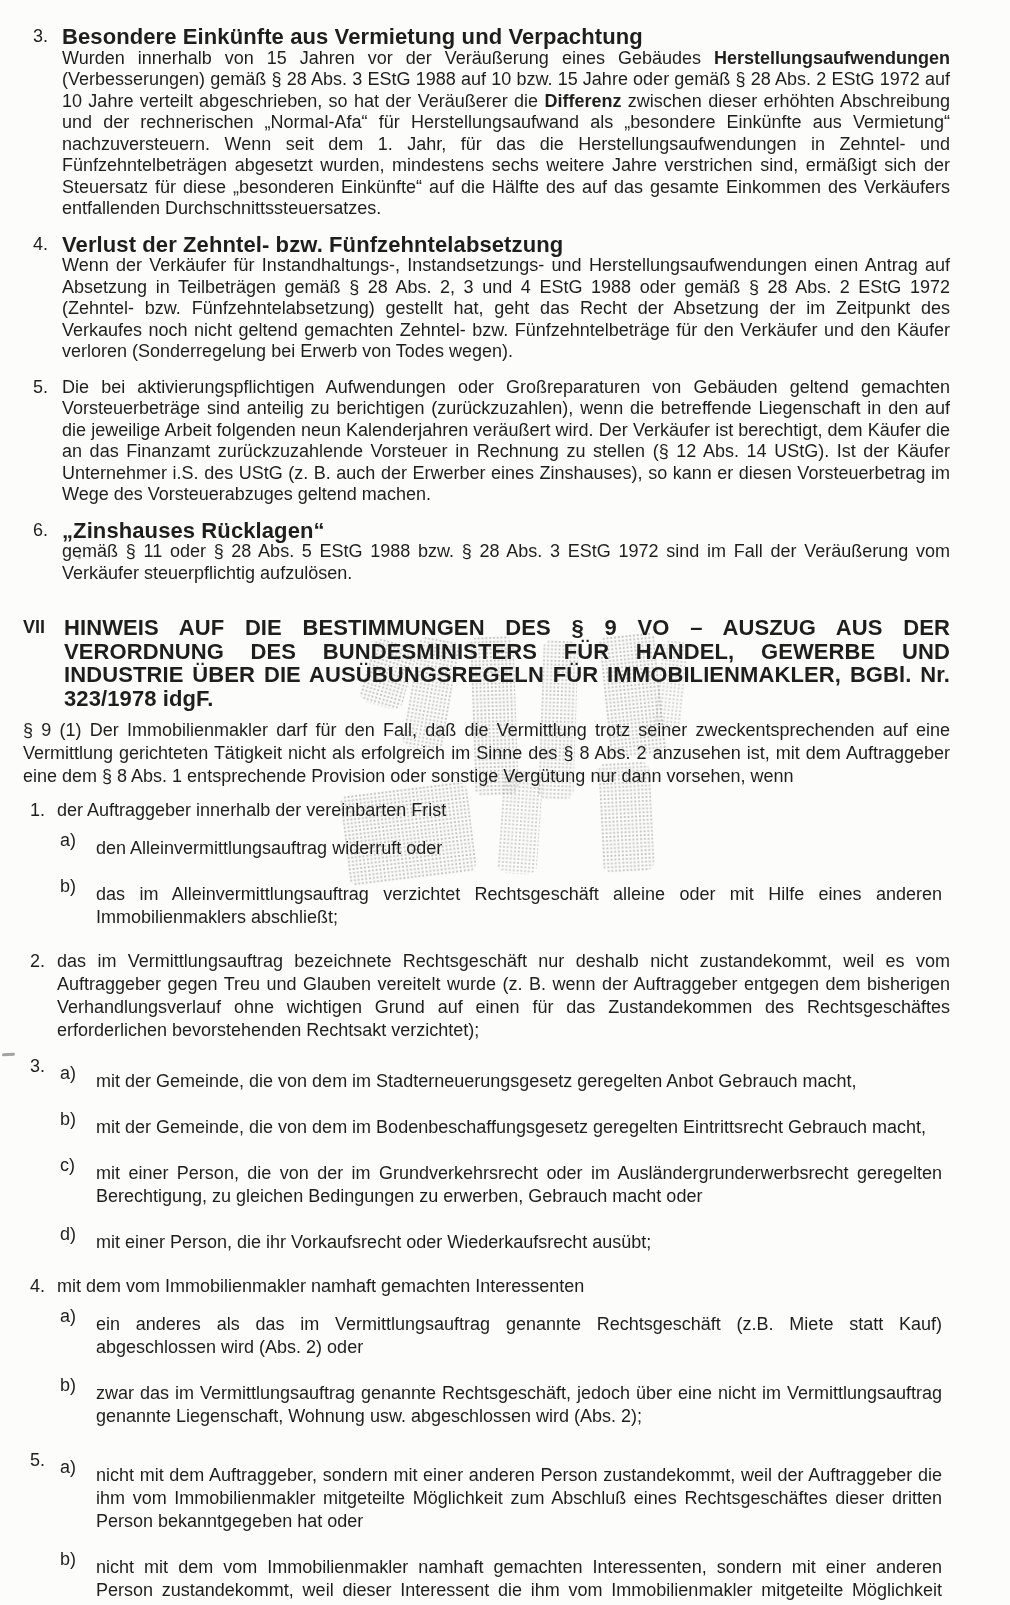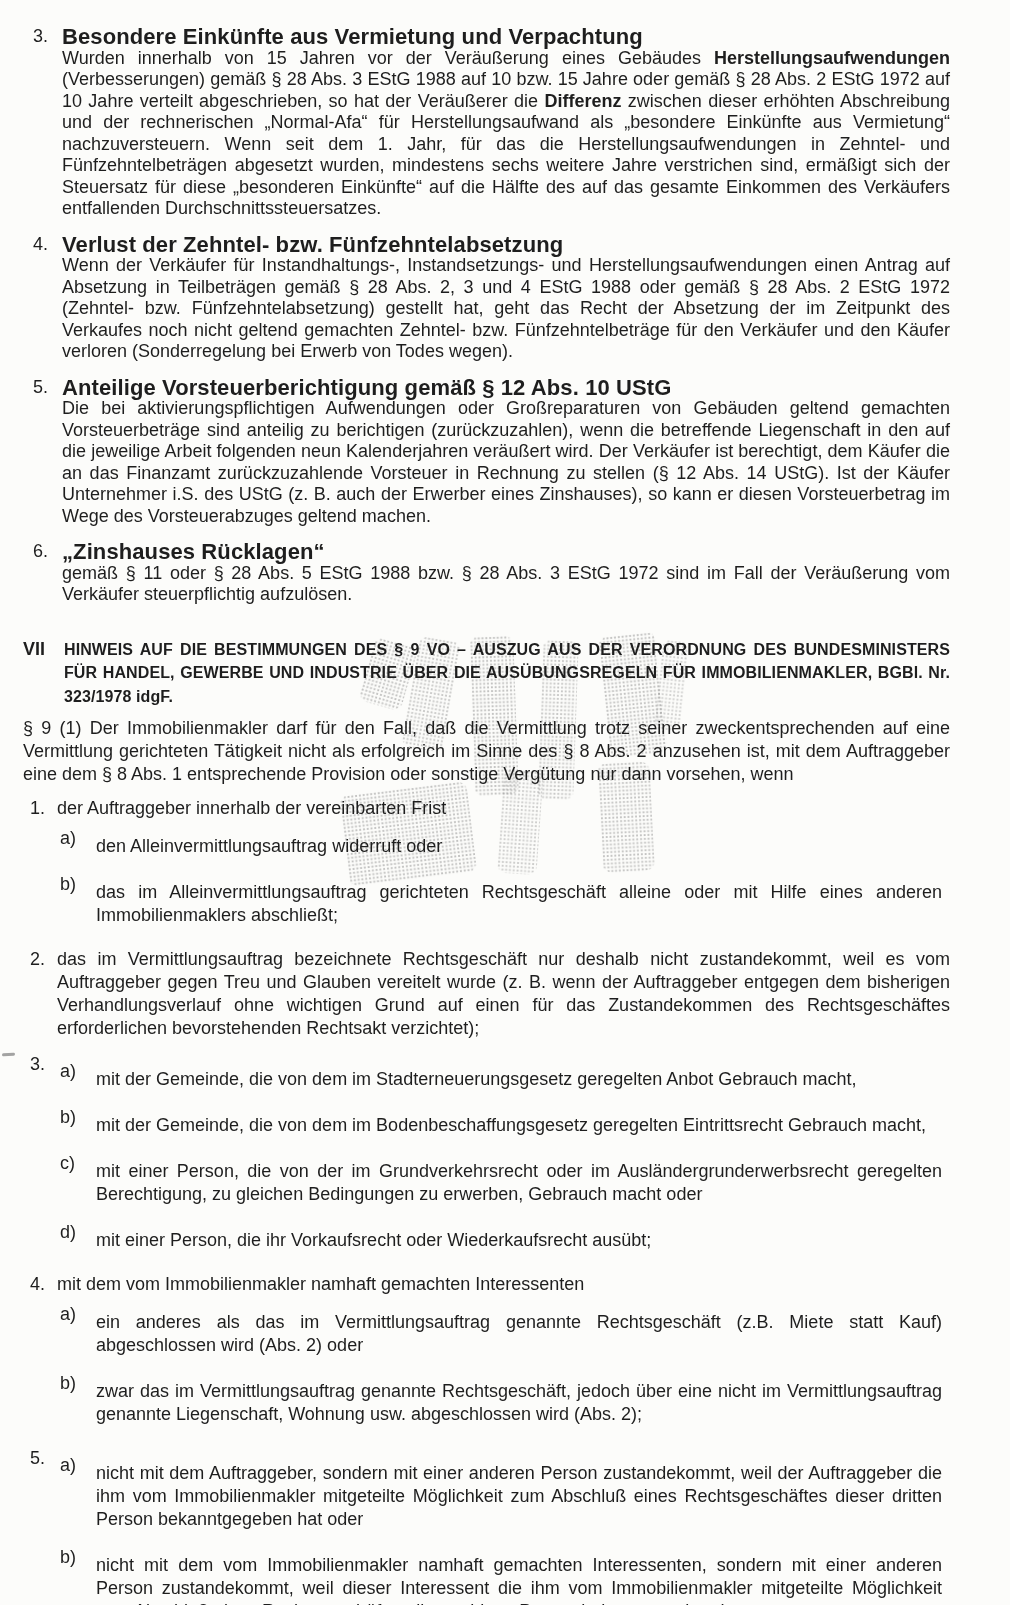--- a/index.html
+++ b/index.html
@@ -51,21 +51,21 @@
   .tnum { flex: none; width: 29px; }
   .tcontent { flex: 1; min-width: 0; }
   .tcontent h3 { margin: 0; font-size: 22px; font-weight: 700; letter-spacing: .1px; }
   .tcontent p { margin: 0; text-align: justify; }
   .tcontent p b { font-weight: 700; }
 
   
   .vii-section { position: relative; z-index: 1; margin-top: 32px; }
   .vii-head { display: flex; font-weight: 700; line-height: 23.5px; justify-content: space-between; }
   .vii-num { flex: none; width: 41px; }
-  .vii-title { flex: 1; margin: 0; font-size: 16px; letter-spacing: .1px; text-align: justify; font-weight: 700; }
+  .vii-title { flex: 1; margin: 0; font-size: 22px; letter-spacing: .1px; text-align: justify; font-weight: 700; }
   .intro { margin: 9px 0 11px; text-align: justify; line-height: 23px; }
 
   .litem { display: flex; margin: 0 0 13px; line-height: 23px; }
   .lnum { flex: none; width: 27px; margin-left: 7px; }
   .lcontent { flex: 1; min-width: 0; }
   .itext { margin: 0; text-align: justify; }
   .sub { display: flex; margin-top: 7px; margin-left: 3px; }
   .sletter { flex: none; width: 28px; }
   .stext { flex: 1; margin: 8px; text-align: justify; min-width: 0; }
 </style>
@@ -103,21 +103,20 @@
       <div class="tnum">4.</div>
       <div class="tcontent">
         <h3>Verlust der Zehntel- bzw. Fünfzehntelabsetzung</h3>
         <p>Wenn der Verkäufer für Instandhaltungs-, Instandsetzungs- und Herstellungsaufwendungen einen Antrag auf Absetzung in Teilbeträgen gemäß § 28 Abs. 2, 3 und 4 EStG 1988 oder gemäß § 28 Abs. 2 EStG 1972 (Zehntel- bzw. Fünfzehntelabsetzung) gestellt hat, geht das Recht der Absetzung der im Zeitpunkt des Verkaufes noch nicht geltend gemachten Zehntel- bzw. Fünfzehntelbeträge für den Verkäufer und den Käufer verloren (Sonderregelung bei Erwerb von Todes wegen).</p>
       </div>
     </div>
 
     <div class="titem">
       <div class="tnum">5.</div>
       <div class="tcontent">
-        <h3>Anteilige Vorsteuerberichtigung gemäß § 12 Abs. 10 UStG</h3>
         <p>Die bei aktivierungspflichtigen Aufwendungen oder Großreparaturen von Gebäuden geltend gemachten Vorsteuerbeträge sind anteilig zu berichtigen (zurückzuzahlen), wenn die betreffende Liegenschaft in den auf die jeweilige Arbeit folgenden neun Kalenderjahren veräußert wird. Der Verkäufer ist berechtigt, dem Käufer die an das Finanzamt zurückzuzahlende Vorsteuer in Rechnung zu stellen (§ 12 Abs. 14 UStG). Ist der Käufer Unternehmer i.S. des UStG (z. B. auch der Erwerber eines Zinshauses), so kann er diesen Vorsteuerbetrag im Wege des Vorsteuerabzuges geltend machen.</p>
       </div>
     </div>
 
     <div class="titem">
       <div class="tnum">6.</div>
       <div class="tcontent">
         <h3>„Zinshauses Rücklagen“</h3>
         <p>gemäß § 11 oder § 28 Abs. 5 EStG 1988 bzw. § 28 Abs. 3 EStG 1972 sind im Fall der Veräußerung vom Verkäufer steuerpflichtig aufzulösen.</p>
       </div>
@@ -137,21 +136,21 @@
     <div class="litem">
       <div class="lnum">1.</div>
       <div class="lcontent">
         <p class="itext">der Auftraggeber innerhalb der vereinbarten Frist</p>
         <div class="sub">
           <div class="sletter">a)</div>
           <p class="stext">den Alleinvermittlungsauftrag widerruft oder</p>
         </div>
         <div class="sub">
           <div class="sletter">b)</div>
-          <p class="stext">das im Alleinvermittlungsauftrag gerichteten Rechtsgeschäft alleine oder mit Hilfe eines anderen Immobilienmaklers abschließt;</p>
+          <p class="stext">das im Alleinvermittlungsauftrag verzichtet Rechtsgeschäft alleine oder mit Hilfe eines anderen Immobilienmaklers abschließt;</p>
         </div>
       </div>
     </div>
 
     <div class="litem">
       <div class="lnum">2.</div>
       <div class="lcontent">
         <p class="itext">das im Vermittlungsauftrag bezeichnete Rechtsgeschäft nur deshalb nicht zustandekommt, weil es vom Auftraggeber gegen Treu und Glauben vereitelt wurde (z. B. wenn der Auftraggeber entgegen dem bisherigen Verhandlungsverlauf ohne wichtigen Grund auf einen für das Zustandekommen des Rechtsgeschäftes erforderlichen bevorstehenden Rechtsakt verzichtet);</p>
       </div>
     </div>

